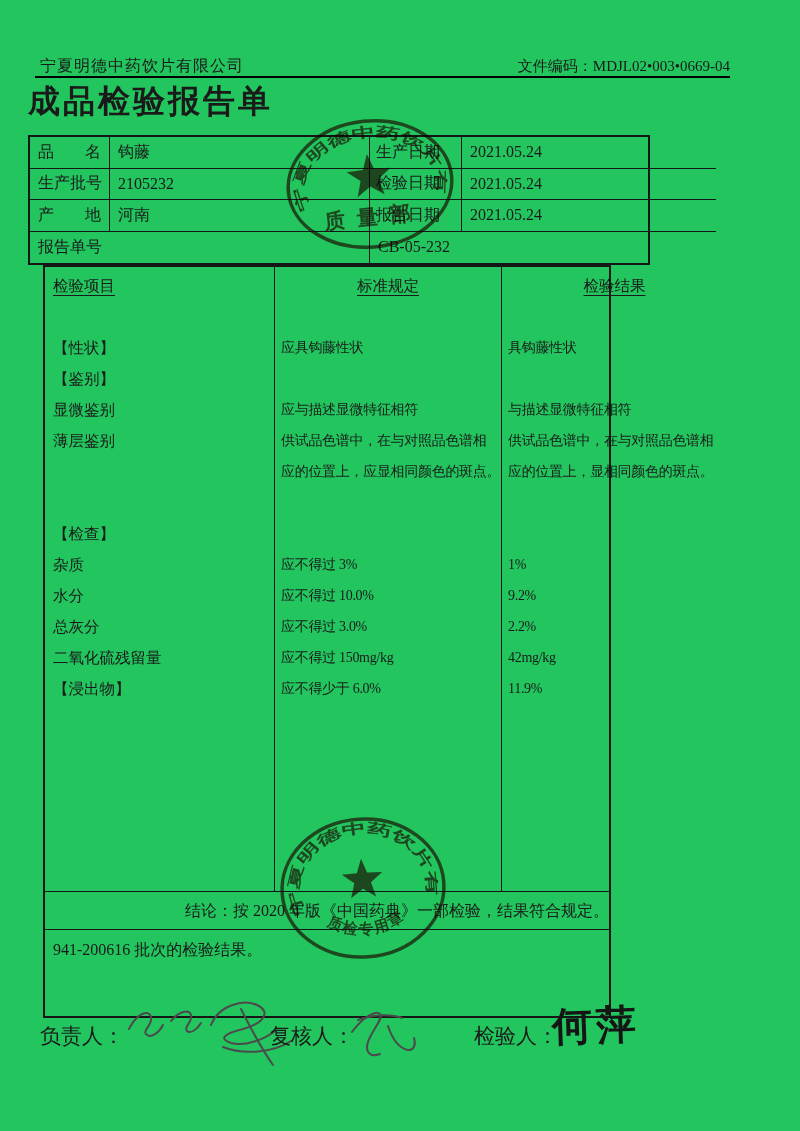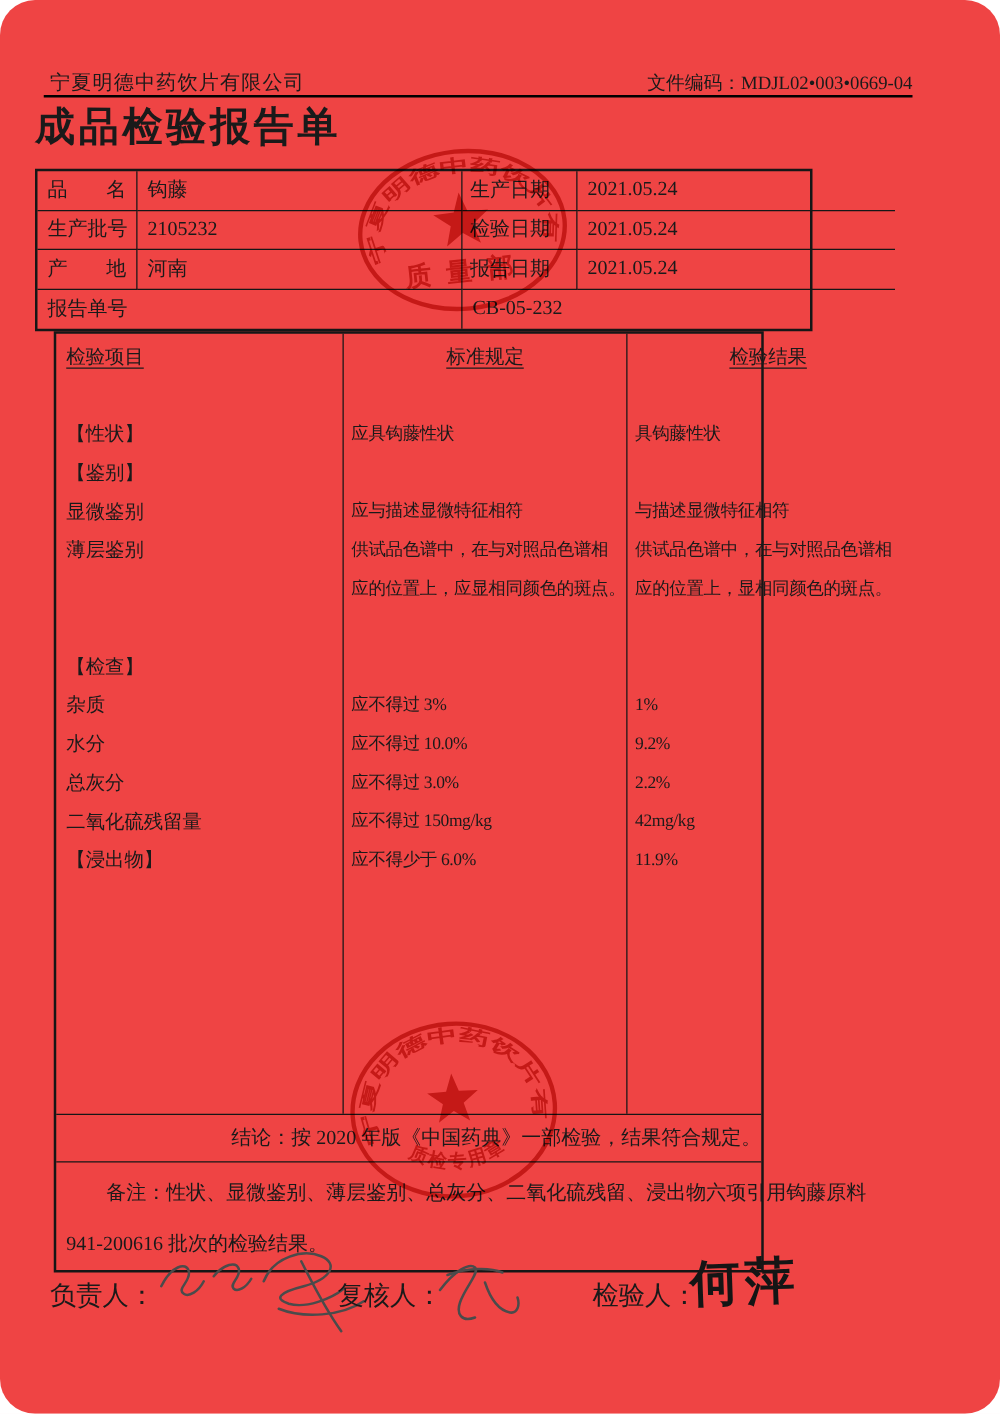--- a/index.html
+++ b/index.html
@@ -1,17 +1,17 @@
 <!DOCTYPE html>
 <html><head>
 <meta charset="utf-8">
 <style>
   html,body{margin:0;padding:0;background:#ffffff;}
-  .page{position:relative;width:800px;height:1131px;background:#ef4444;overflow:hidden;
-        font-family:"Liberation Serif","DejaVu Serif",serif;color:#1a1a1a;border-radius:28px;}
+  .page{position:relative;width:800px;height:1131px;background:#22c55e;overflow:hidden;
+        font-family:"Liberation Serif","DejaVu Serif",serif;color:#1a1a1a;}
   .abs{position:absolute;}
   .company{left:40px;top:56px;font-size:16px;letter-spacing:1px;}
   .doccode{top:57px;right:70px;font-size:15px;}
   .hrule{left:35px;top:76px;width:695px;height:2px;background:#000;}
   .title{left:28px;top:80px;width:686px;text-align:left;font-size:32px;font-weight:bold;letter-spacing:3px;}
 
   
   .table1{left:28px;top:135px;width:622px;height:130px;border:2px solid #161616;box-sizing:border-box;
           display:grid;grid-template-columns:80px 260px 92px 254px;grid-template-rows:31.5px 31.5px 31.5px 31.5px;}
   .cell{display:flex;align-items:center;padding:0 8px;font-size:16px;white-space:nowrap;box-sizing:border-box;
@@ -131,21 +131,20 @@
           <div class="bline">&nbsp;</div>
           <div class="bline">1%</div>
           <div class="bline">9.2%</div>
           <div class="bline">2.2%</div>
           <div class="bline">42mg/kg</div>
           <div class="bline">11.9%</div>
         </div>
     </div>
     <div class="conclusion">结论：按 2020 年版《中国药典》一部检验，结果符合规定。</div>
     <div class="remark">
-      <div class="remark-l1">备注：性状、显微鉴别、薄层鉴别、总灰分、二氧化硫残留、浸出物六项引用钩藤原料</div>
       <div class="remark-l2">941-200616 批次的检验结果。</div>
     </div>
   </div>
 
   <div class="abs sigrow">
     <div class="siglabel" style="left:12px;">负责人：</div>
     <svg class="scrawl" style="left:95px;top:-19px;" width="190" height="75" viewBox="0 0 190 75">
       <path d="M6,34 C14,18 26,14 28,22 C30,30 18,36 24,40 C28,43 36,38 40,30"></path>
       <path d="M48,26 C56,16 66,14 68,20 C70,27 60,32 64,36 C67,39 74,35 78,28"></path>
       <path d="M88,30 C96,10 120,4 134,10 C148,16 142,28 120,34 C100,39 96,44 108,48 C122,52 142,44 152,36"></path>

